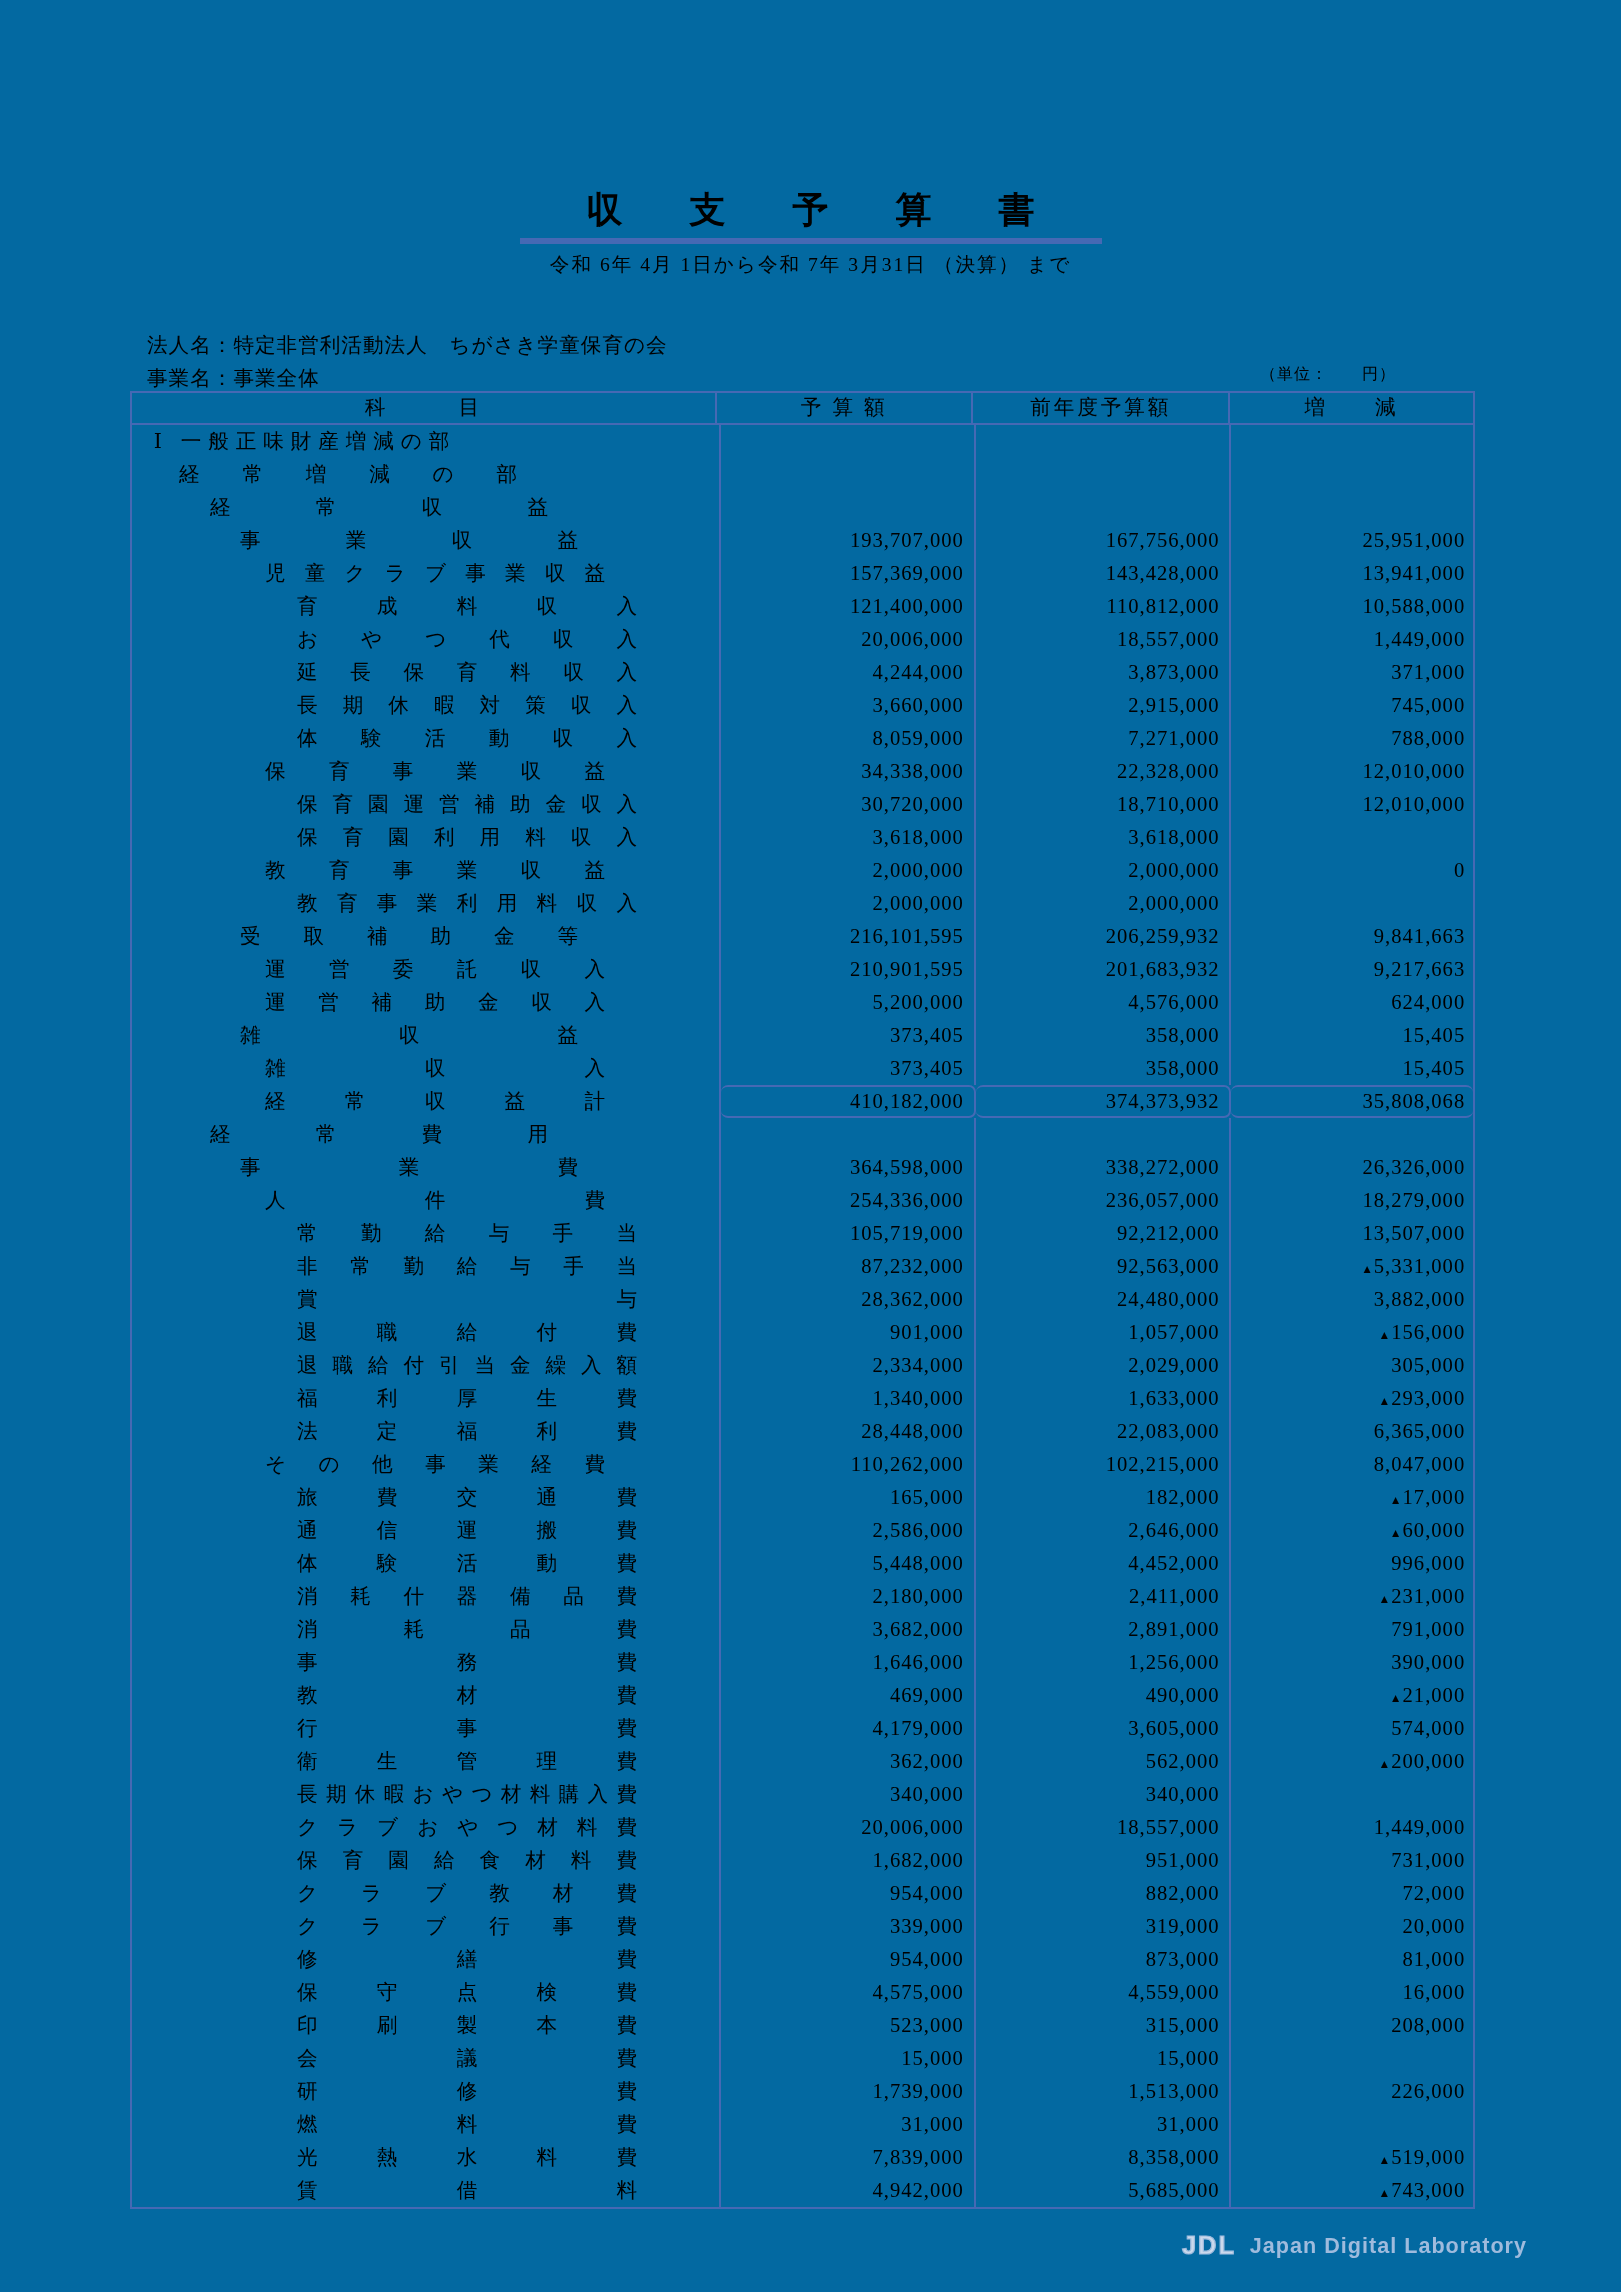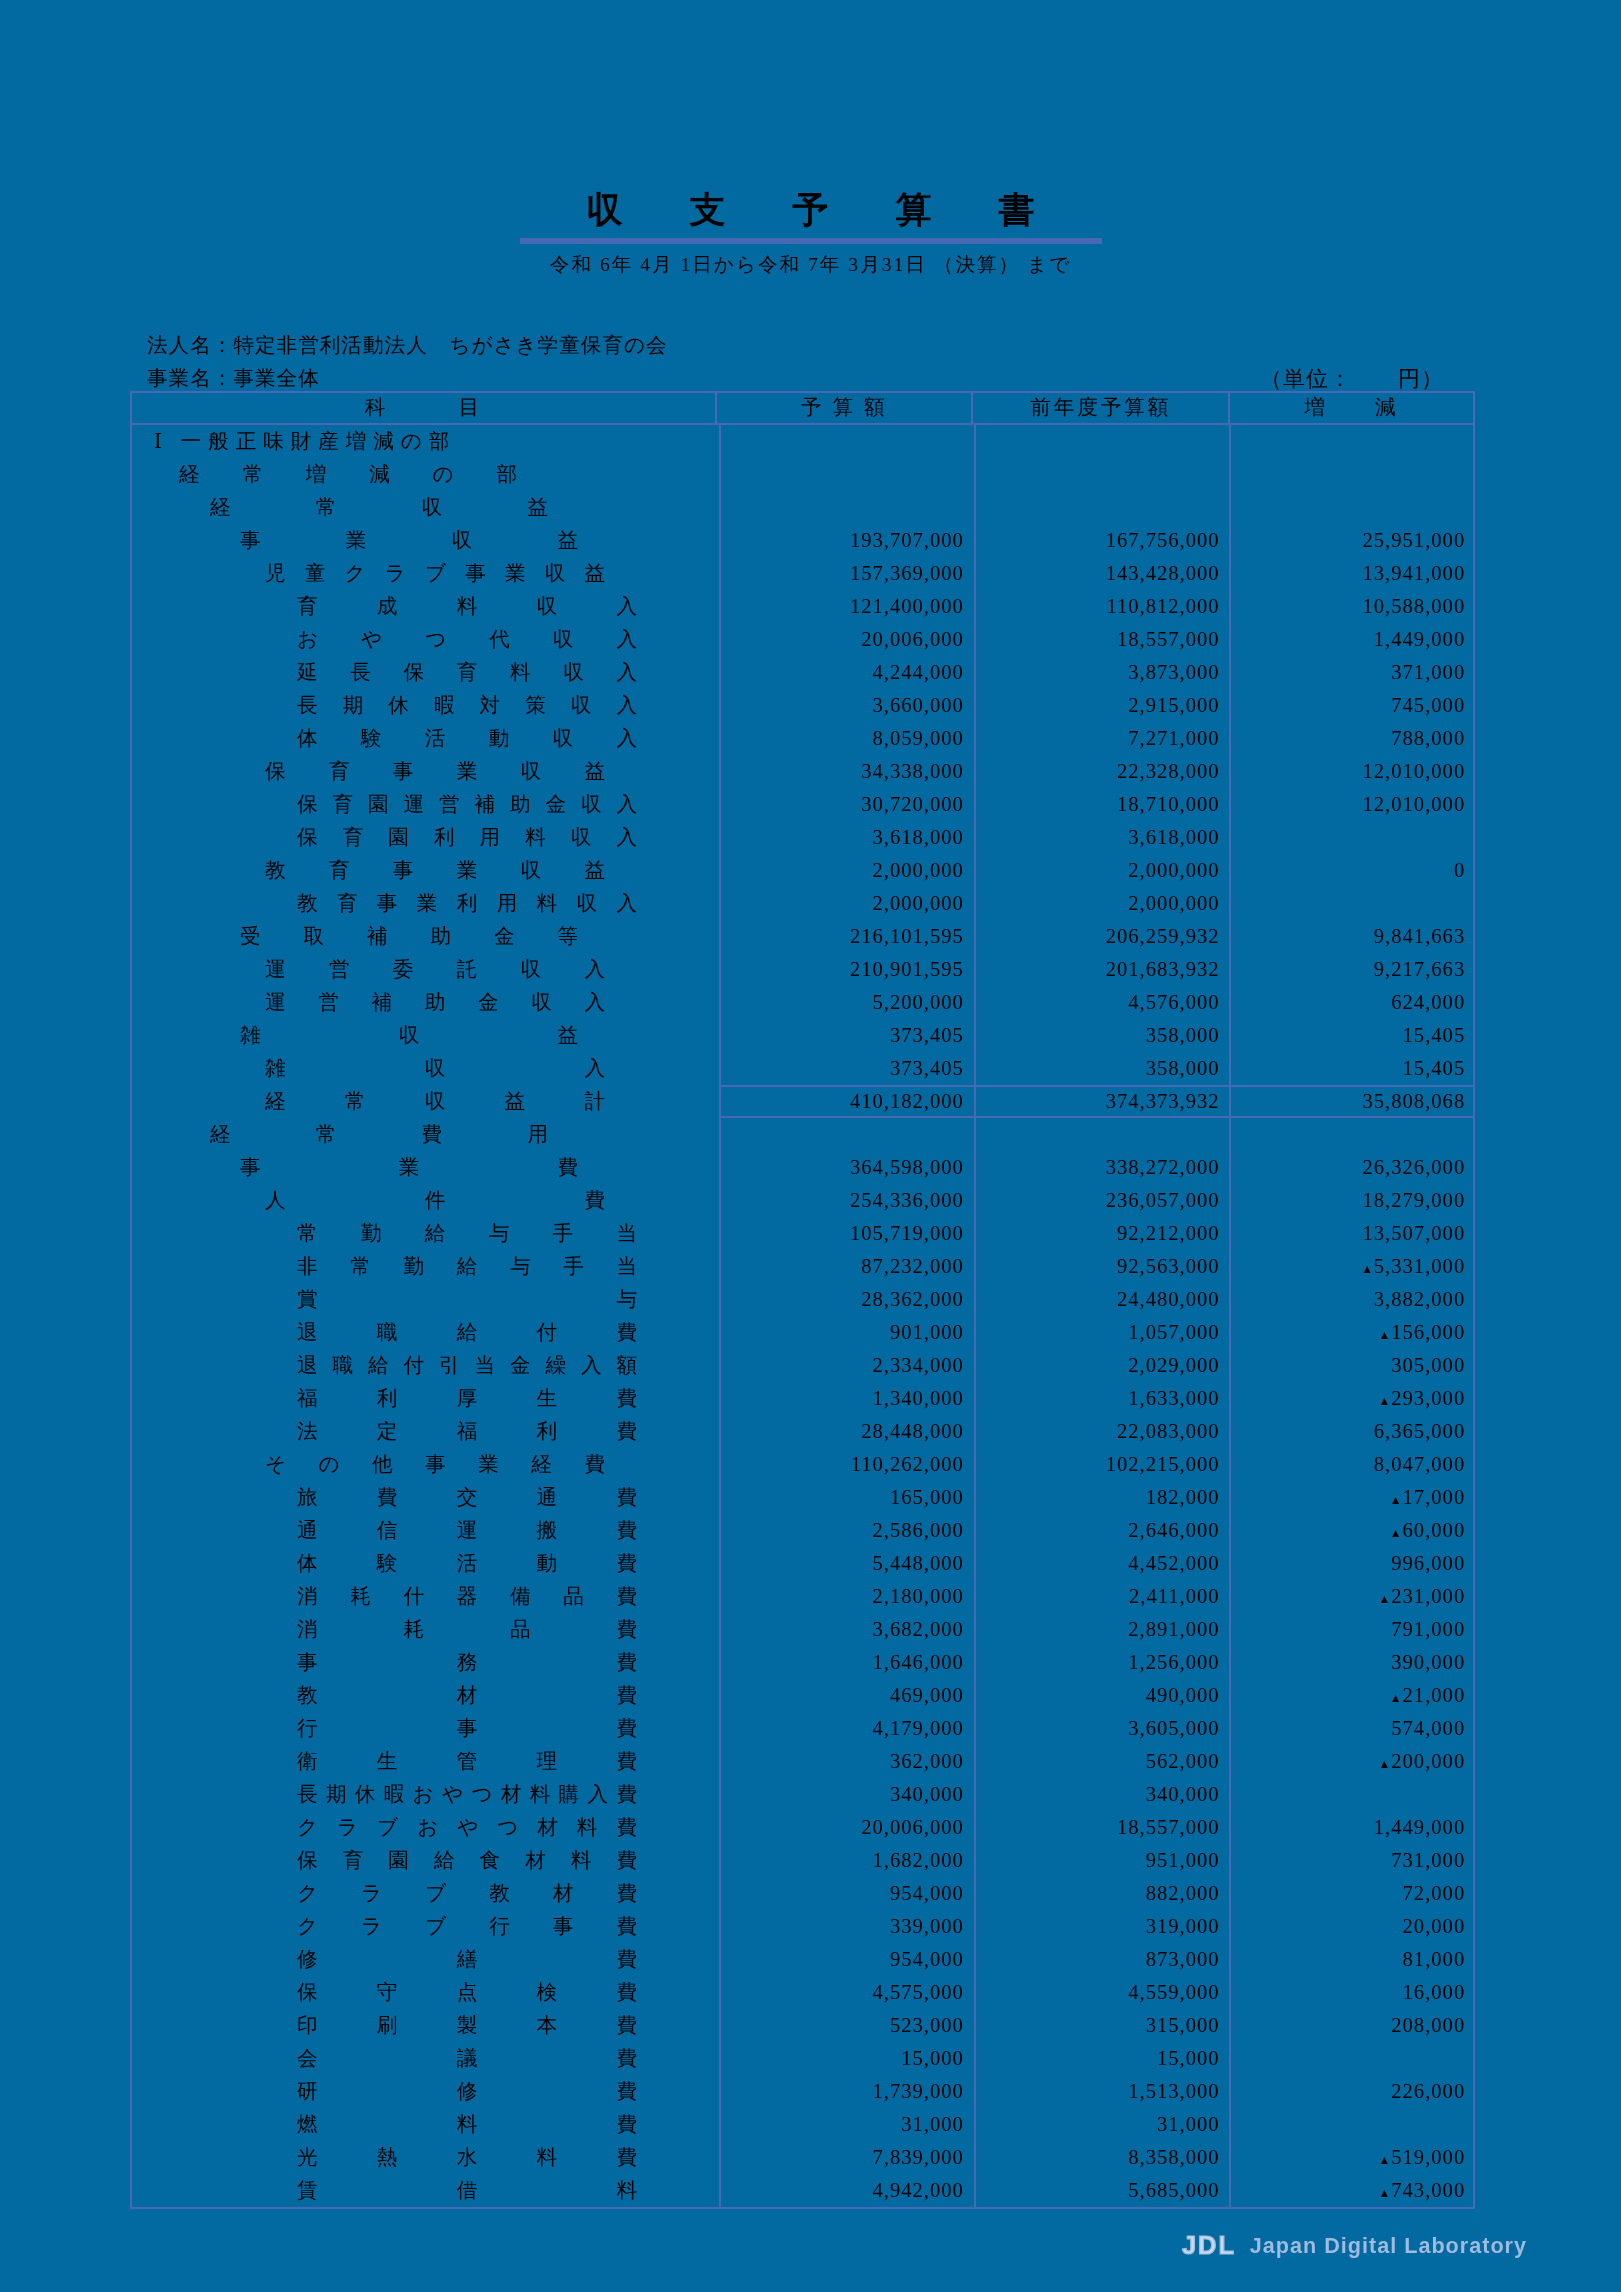--- a/index.html
+++ b/index.html
@@ -24,21 +24,21 @@
     border-bottom:6.9px solid var(--blue);
     white-space:nowrap;
   }
   .subtitle{
     position:absolute;top:251px;left:0;width:100%;
     text-align:center;font-size:19.6px;letter-spacing:2px;
   }
   
   .corp-line{position:absolute;top:331px;left:147px;font-size:20.6px;letter-spacing:1px;white-space:pre;}
   .biz-line{position:absolute;top:364px;left:147px;font-size:20.6px;letter-spacing:1px;white-space:pre;}
-  .unit-note{position:absolute;top:364px;left:1260px;font-size:22px;letter-spacing:1px;white-space:pre;}
+  .unit-note{position:absolute;top:364px;left:1260px;font-size:16px;letter-spacing:1px;white-space:pre;}
   
   .btable{
     position:absolute;top:391px;left:130px;
     width:1345px;
     border:2.9px solid var(--blue);
     box-sizing:border-box;
   }
   .btable *{box-sizing:border-box;}
   .thead{display:flex;height:32px;line-height:29px;border-bottom:2.9px solid var(--blue);font-size:20.6px;}
   .hc{text-align:center;height:100%;letter-spacing:2.9px;white-space:pre;}
@@ -70,20 +70,21 @@
   .lvl0{margin-left:13.7px;letter-spacing:6.9px;}
   .lvl1{margin-left:39px;width:338px;}
   .lvl2{margin-left:70px;width:338px;}
   .lvl3{margin-left:100px;width:338px;}
   .lvl4{margin-left:125px;width:340px;}
   .lvl5{margin-left:157px;width:340px;}
   .row.total .c2,.row.total .c3,.row.total .c4{
     border-top:2px solid var(--blue);
     border-bottom:2px solid var(--blue);
     line-height:28px;
+    border-radius:7px;
   }
   
   .footer{
     position:absolute;top:2231px;right:94px;
     display:flex;align-items:center;gap:13.7px;
     font-family:"Liberation Sans","DejaVu Sans",sans-serif;
     color:var(--logo-blue);font-weight:bold;white-space:nowrap;
   }
   .jdl-mark{
     font-size:25.5px;letter-spacing:2px;color:#CBD9EC;

